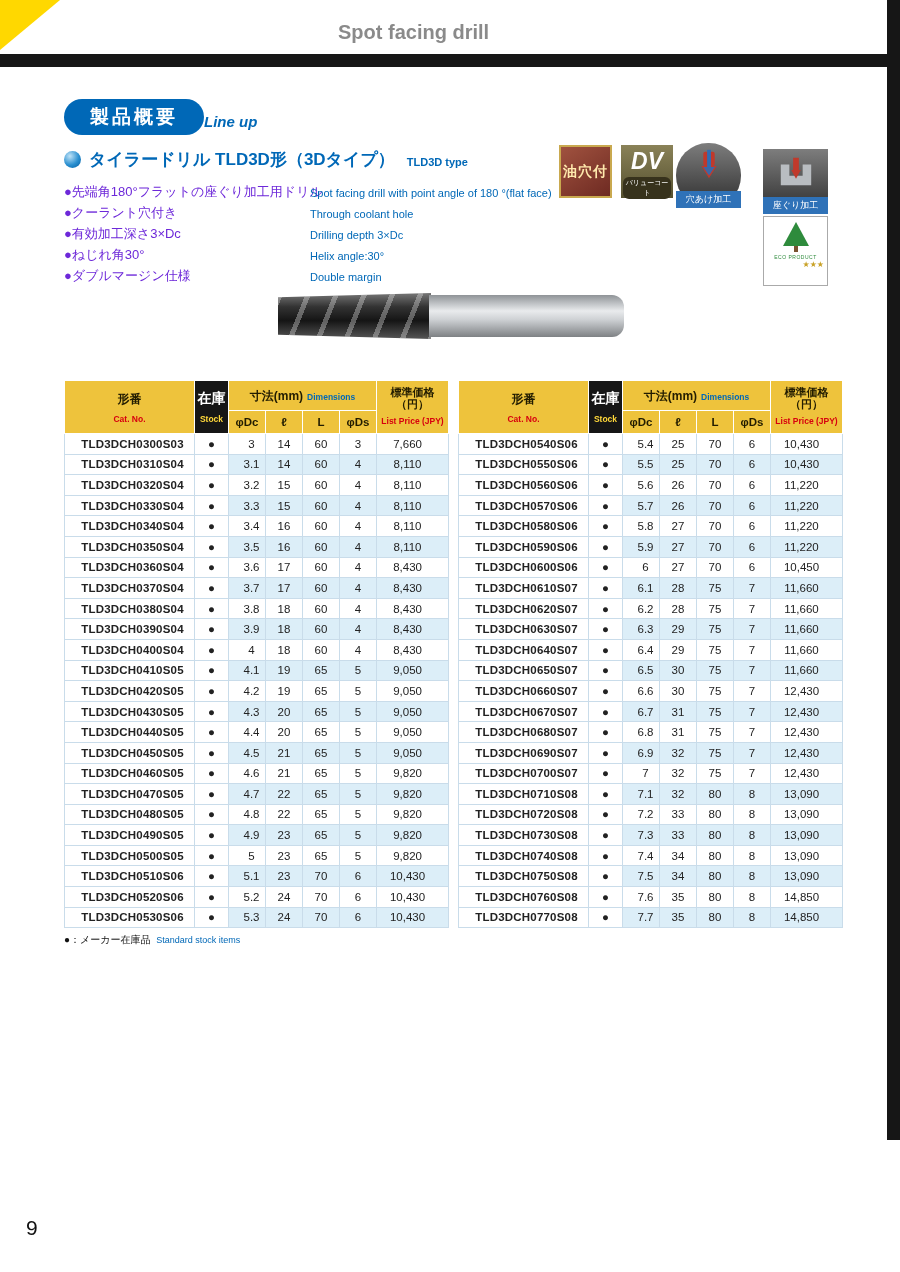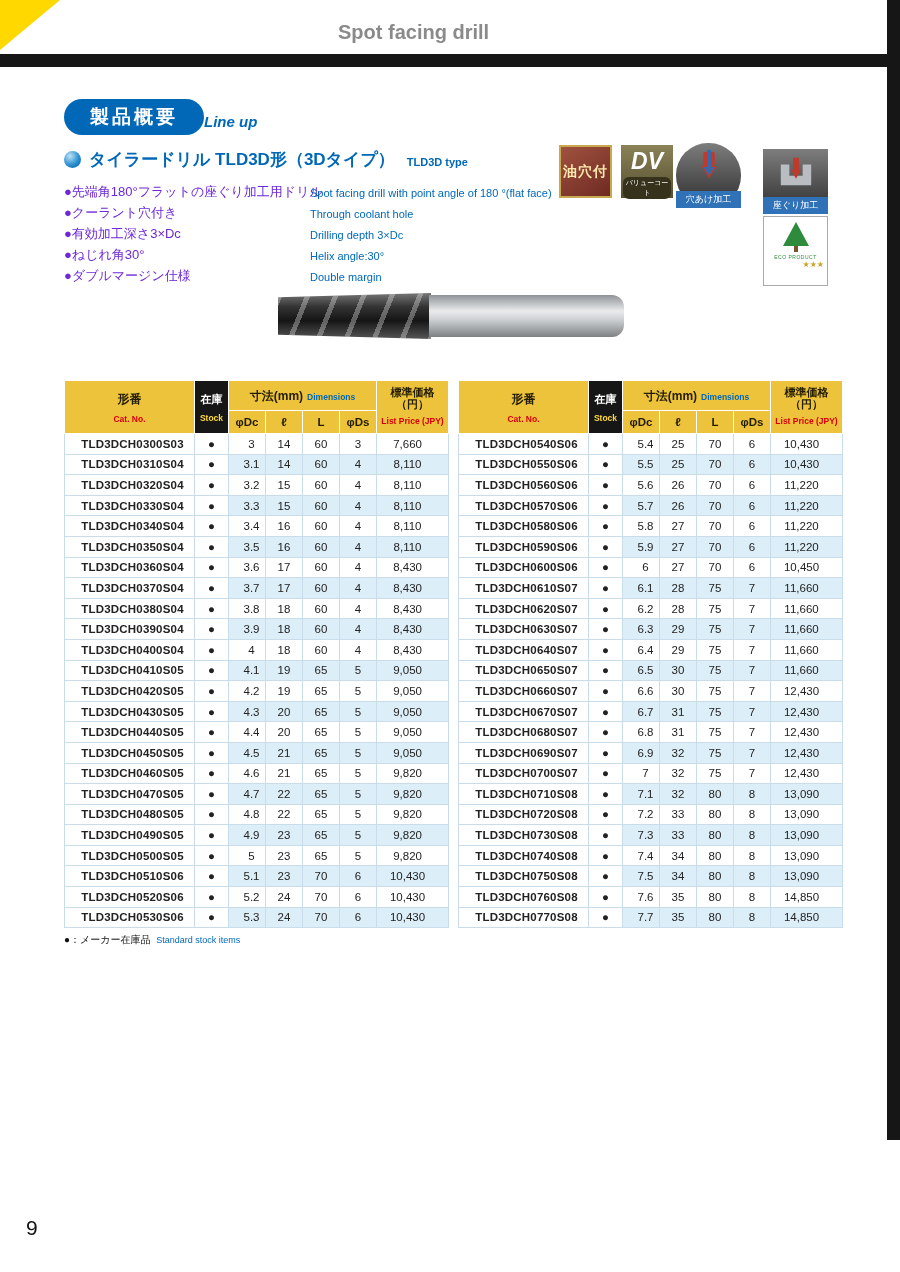--- a/index.html
+++ b/index.html
@@ -82,21 +82,21 @@
   table.spec { border-collapse:collapse; width:384px; table-layout:fixed; }
   .spec th, .spec td { padding:0; }
   .spec thead th { background:#eec33c; border:1px solid #fff; text-align:center; vertical-align:middle; }
   .spec thead tr:first-child th { height:30px; }
   .spec thead tr:last-child th { height:23px; }
   .hjp { color:#221c00; font-weight:bold; font-size:12px; }
   .hen { font-size:8.5px; font-weight:bold; }
   .hen.red { color:#d7000f; }
   .hen.blue { color:#0068b7; }
   .h-stock { background:#161616 !important; }
-  .h-stock .hjp { color:#fff; font-size:11px; }
+  .h-stock .hjp { color:#fff; font-size:14px; }
   .h-stock .hen { color:#ffd83a; }
   .h-dim .hjp { margin-right:4px; }
   .h-price .hjp { font-size:11px; display:block; line-height:12px; }
   .h-sub { color:#221c00; font-weight:bold; font-size:11.5px; }
   .spec tbody td { height:20.6px; text-align:center; font-size:11.5px; color:#222;
     border:1px solid #c9dcea; background:#fff; }
   td.cat { background:#ffd83a; border:1px solid #fff; text-align:left; padding-left:6px;
     font-size:10.8px; font-weight:600; color:#1c1600; letter-spacing:.2px; }
   td.stock { background:#161616; border:1px solid #fff; color:#f5f0e0; font-size:8px; }
   td.dc { text-align:left; padding-left:9px; }

